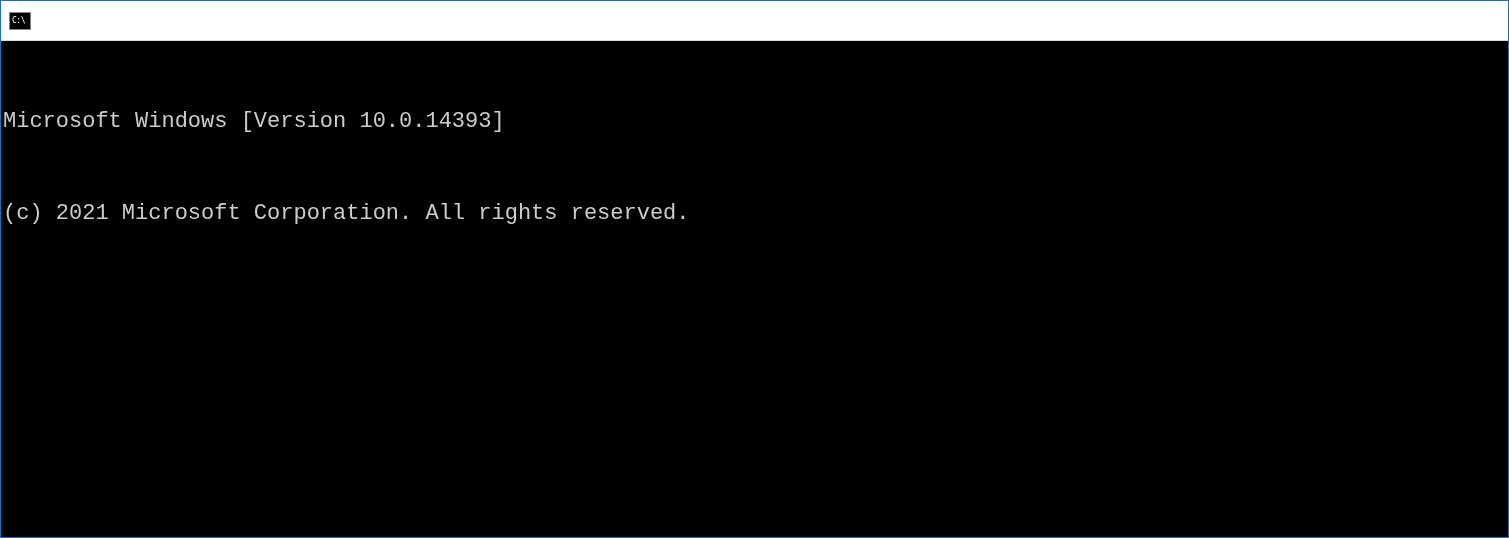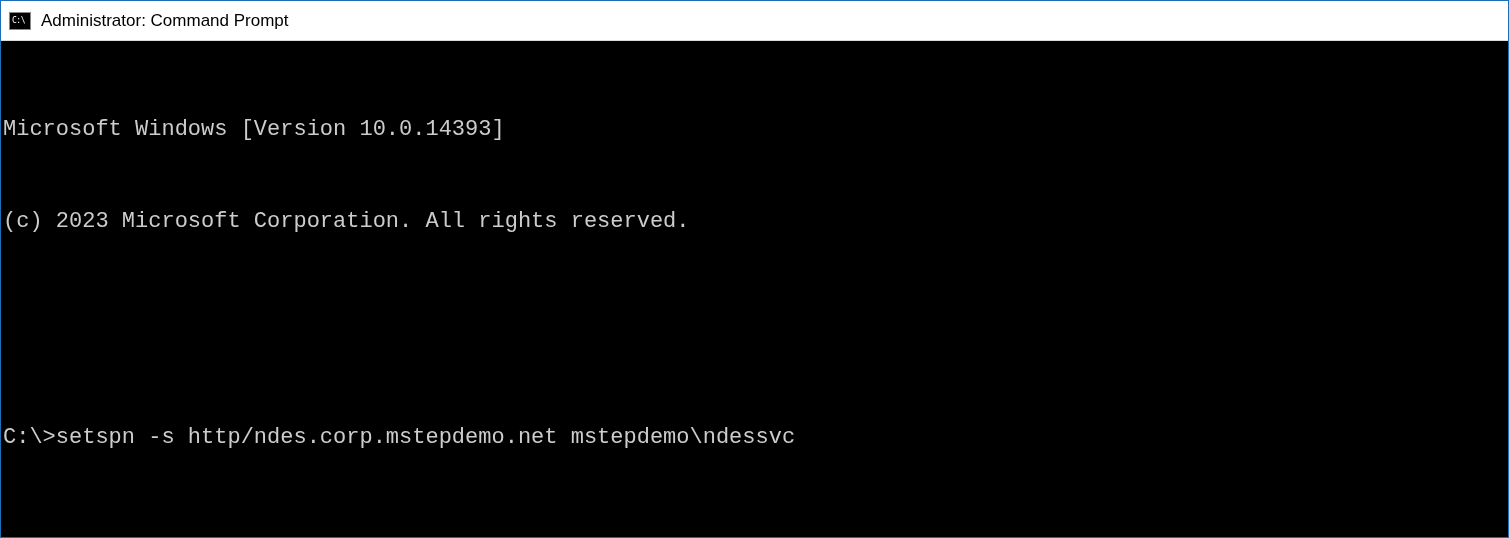--- a/index.html
+++ b/index.html
@@ -52,44 +52,42 @@
       color: #000;
       font-weight: 400;
     }
     .terminal {
       flex: 1;
       background: #000;
       color: #cccccc;
       font-family: Consolas, "Courier New", monospace;
       font-size: 22px;
       line-height: 1.4;
-      padding: 12px 2px;
+      padding: 4px 2px;
       white-space: pre;
       overflow: hidden;
     }
     .terminal-line {
       display: block;
     }
   </style>
 </head>
 <body>
 
 <div class="window">
   <div class="titlebar">
     <div class="titlebar-icon">
       <span class="titlebar-icon-text">C:\</span>
     </div>
-    <div class="titlebar-title">Administrator: Command Prompt</div>
   </div>
   <div class="terminal">
     <span class="terminal-line">Microsoft Windows [Version 10.0.14393]</span>
-    <span class="terminal-line">(c) 2023 Microsoft Corporation. All rights reserved.</span>
+    <span class="terminal-line">(c) 2021 Microsoft Corporation. All rights reserved.</span>
     <span class="terminal-line"></span>
     <span class="terminal-line"></span>
-    <span class="terminal-line">C:\&gt;setspn -s http/ndes.corp.mstepdemo.net mstepdemo\ndessvc</span>
     
     <span class="terminal-line"></span>
     
     
     
     <span class="terminal-line"></span>
     
   </div>
 </div>
 

